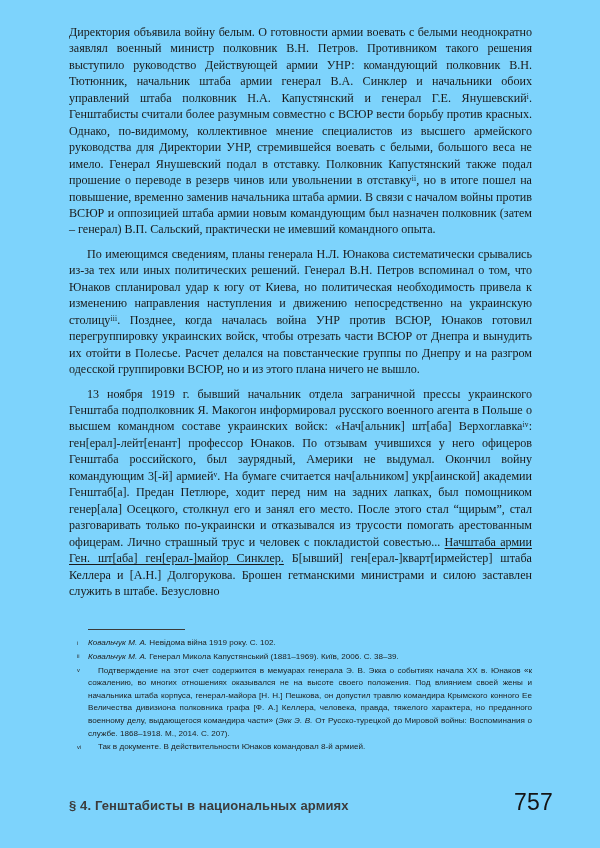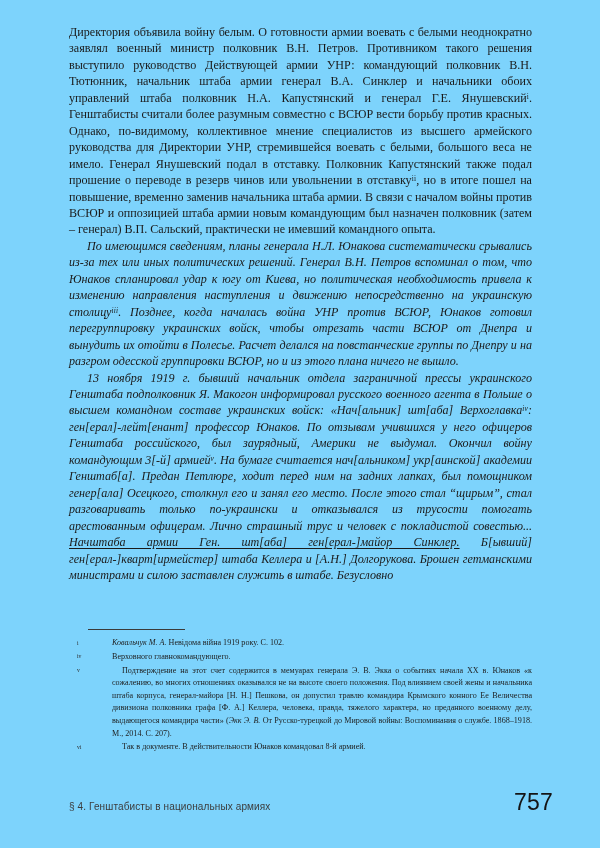--- a/index.html
+++ b/index.html
@@ -32,21 +32,21 @@
     font-size: 12.1px;
     line-height: 16.45px;
     text-align: justify;
     text-indent: 18px;
     margin: 0 0 0 0;
     hyphens: manual;
     -webkit-hyphens: manual;
     word-spacing: -0.1px;
   }
   .para.first { text-indent: 0; }
-  .para + .para { margin-top: 0; font-style: italic; }
+  .para + .para { margin-top: 8px; }
 
   sup.fn {
     font-size: 7.4px;
     line-height: 0;
     vertical-align: 0.42em;
     font-family: "Liberation Serif", "DejaVu Serif", serif;
     letter-spacing: 0.2px;
   }
   .uline { text-decoration: underline; text-underline-offset: 1.6px; }
 
@@ -59,26 +59,25 @@
   }
   .fn-rule {
     width: 97px;
     height: 0;
     border-top: 0.9px solid #3a3a3a;
     margin: 0 0 7px 19px;
   }
   .fn-item {
     display: flex;
     align-items: flex-start;
-    font-family: Liberation Serif, serif;
+    font-family: Liberation Sans, sans-serif;
     font-size: 8.1px;
     line-height: 12.6px;
     color: #1d1d1d;
     margin-bottom: 1.2px;
-    gap: 24px;
   }
   .fn-num {
     width: 19px;
     flex: 0 0 19px;
     font-size: 5.7px;
     line-height: 10.5px;
     padding-top: 0.5px;
     color: #2a2a2a;
     text-align: left;
     padding-left: 8px;
@@ -97,23 +96,24 @@
     position: absolute;
     left: 69px;
     right: 47px;
     bottom: 32px;
     display: flex;
     align-items: baseline;
     justify-content: space-between;
   }
   .running-head {
     font-family: "Liberation Sans", "DejaVu Sans", sans-serif;
-    font-size: 10px;
+    font-size: 13px;
     color: #3c3c3c;
     letter-spacing: 0.12px;
+    font-weight: bold;
   }
   .page-num {
     font-family: "Liberation Sans", "DejaVu Sans", sans-serif;
     font-size: 23px;
     color: #141414;
     letter-spacing: 0.2px;
   }
 </style>
 </head>
 <body>
@@ -137,22 +137,22 @@
   </div>
 
   <div class="footnotes">
     <div class="fn-rule"></div>
     <div id="fn-list">
         <div class="fn-item">
           <div class="fn-num">i</div>
           <div class="fn-text"><i>Ковальчук М. А.</i><span> Невідома війна 1919 року. С. 102.</span></div>
         </div>
         <div class="fn-item">
-          <div class="fn-num">iv</div>
-          <div class="fn-text"><span>Верховного главнокомандующего.</span></div>
+          <div class="fn-num">ii</div>
+          <div class="fn-text"><i>Ковальчук М. А.</i><span> Генерал Микола Капустянський (1881–1969). Київ, 2006. С. 38–39.</span></div>
         </div>
         <div class="fn-item">
           <div class="fn-num">v</div>
           <div class="fn-text indent-first"><span>Подтверждение на этот счет содержится в мемуарах генерала Э. В. Экка о событиях начала XX в. Юнаков «к сожалению, во многих отношениях оказывался не на высоте своего положения. Под влиянием своей жены и начальника штаба корпуса, генерал-майора [Н. Н.] Пешкова, он допустил травлю командира Крымского конного Ее Величества дивизиона полковника графа [Ф. А.] Келлера, человека, правда, тяжелого характера, но преданного военному делу, выдающегося командира части» (</span><i>Экк Э. В.</i><span> От Русско-турецкой до Мировой войны: Воспоминания о службе. 1868–1918. М., 2014. С. 207).</span></div>
         </div>
         <div class="fn-item">
           <div class="fn-num">vi</div>
           <div class="fn-text indent-first"><span>Так в документе. В действительности Юнаков командовал 8-й армией.</span></div>
         </div>
       </div>

